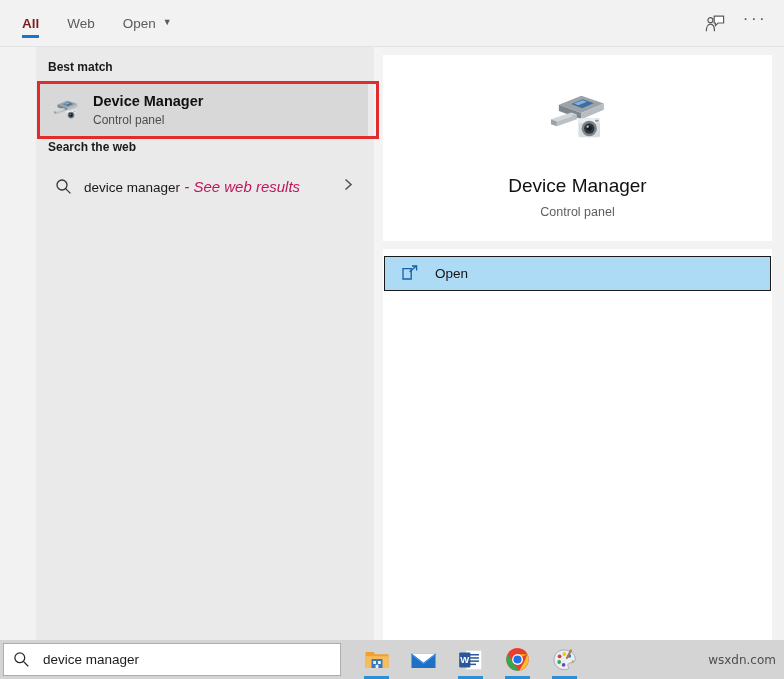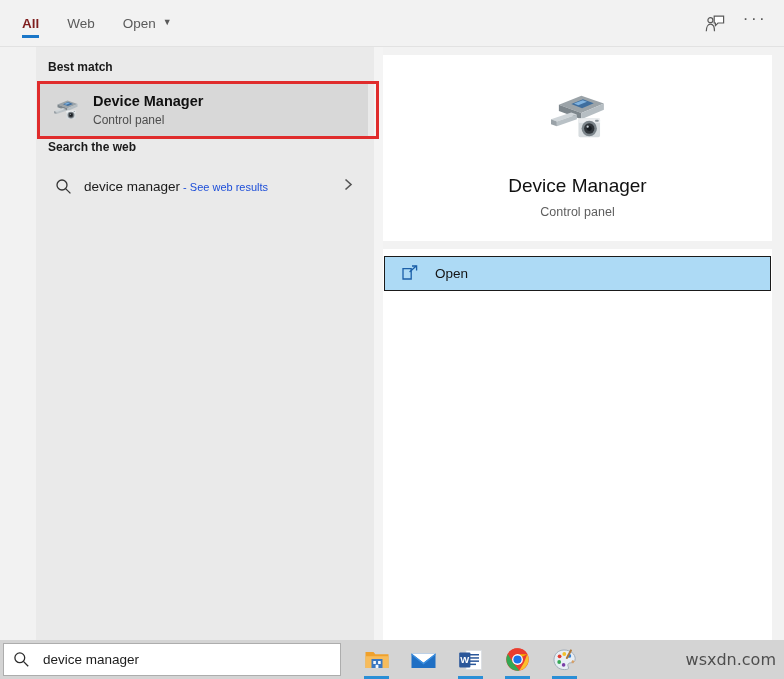--- a/index.html
+++ b/index.html
@@ -183,21 +183,21 @@
     width: 26px; flex: 0 0 26px;
     display: flex; align-items: center; justify-content: center;
     margin-right: 8px;
   }
   .web-text {
     font-size: 13.5px;
     color: #1a1a1a;
     white-space: nowrap;
     overflow: hidden;
   }
-  .web-text .dim { color: #1d4ed8; font-size: 11px; }
+  .web-text .dim { color: #be185d; font-size: 15px; font-style: italic; }
   .web-chev {
     margin-left: auto;
     padding-right: 6px;
     color: #555;
   }
 
   
   #gapstrip {
     width: 9px;
     flex: 0 0 9px;
@@ -312,21 +312,21 @@
   .tb-app svg { display: block; }
   .tb-underline {
     position: absolute;
     left: 11px; right: 11px; bottom: 0;
     height: 3px;
     background: #2a8fd6;
   }
   #watermark {
     margin-left: auto;
     padding-right: 8px;
-    font-size: 16px;
+    font-size: 12px;
     color: #4e4e4e;
     font-family: "DejaVu Sans", sans-serif;
   }
 </style>
 </head>
 <body>
 
 <div id="app">
 
   <div id="flyout">

